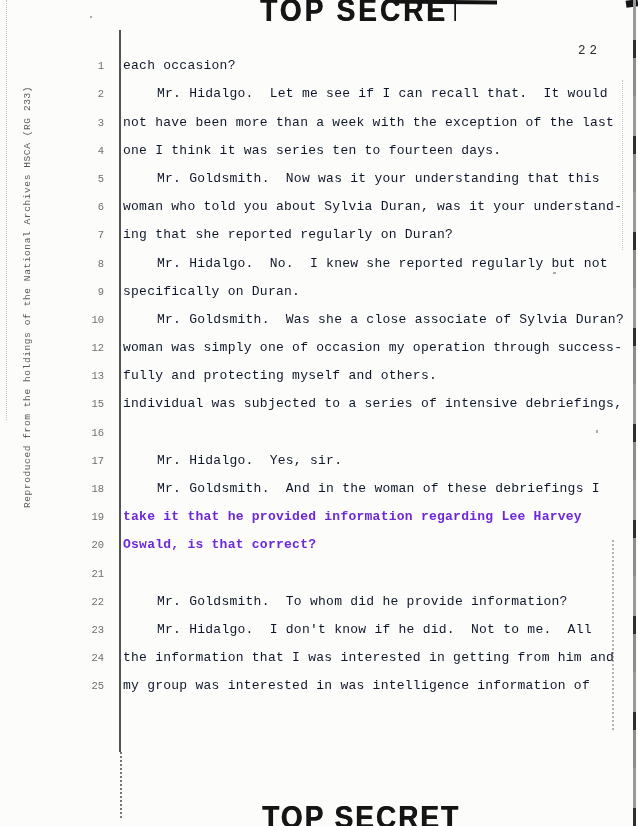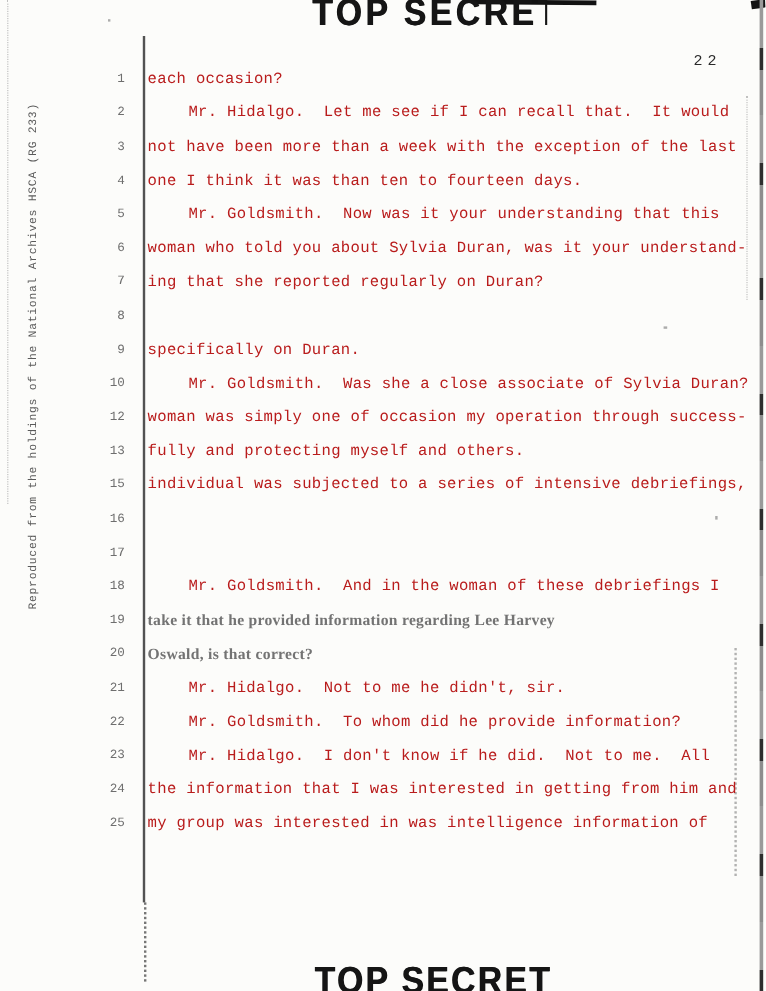--- a/index.html
+++ b/index.html
@@ -87,24 +87,24 @@
 
   
   .transcript { position: absolute; left: 0; top: 47px; right: 6px; }
   .trow { display: flex; height: 28.2px; align-items: flex-end; }
   .lnum {
     flex: 0 0 104px; text-align: right; padding-right: 10px;
     font-size: 10.5px; line-height: 17px; color: #6e6e6e;
   }
   .ltext {
     padding-left: 9px; font-size: 13px; line-height: 19px;
-    letter-spacing: 0.25px; color: #b91c1c; white-space: pre;
+    letter-spacing: 0.25px; color: #0f172a; white-space: pre;
   }
   .ltext.indent { padding-left: 43px; text-align: right; }
-  .trow.bold .ltext { font-weight: bold; color: #737373; font-family: Liberation Serif, serif; }
+  .trow.bold .ltext { font-weight: bold; color: #6d28d9; }
 
   
   .speck { position: absolute; background: #777; opacity: .6; }
   .speck1 { left: 553px; top: 272px; width: 3px; height: 2px; }
   .speck2 { left: 596px; top: 430px; width: 2px; height: 3px; }
   .speck3 { left: 90px; top: 16px; width: 2px; height: 2px; }
 </style>
 </head>
 <body>
 
@@ -139,36 +139,37 @@
       <div class="trow">
         <span class="lnum">2</span>
         <span class="ltext indent">Mr. Hidalgo.  Let me see if I can recall that.  It would</span>
       </div>
       <div class="trow">
         <span class="lnum">3</span>
         <span class="ltext">not have been more than a week with the exception of the last</span>
       </div>
       <div class="trow">
         <span class="lnum">4</span>
-        <span class="ltext">one I think it was than ten to fourteen days.</span>
+        <span class="ltext">one I think it was series ten to fourteen days.</span>
       </div>
       <div class="trow">
         <span class="lnum">5</span>
         <span class="ltext indent">Mr. Goldsmith.  Now was it your understanding that this</span>
       </div>
       <div class="trow">
         <span class="lnum">6</span>
         <span class="ltext">woman who told you about Sylvia Duran, was it your understand-</span>
       </div>
       <div class="trow">
         <span class="lnum">7</span>
         <span class="ltext">ing that she reported regularly on Duran?</span>
       </div>
       <div class="trow">
         <span class="lnum">8</span>
+        <span class="ltext indent">Mr. Hidalgo.  No.  I knew she reported regularly but not</span>
       </div>
       <div class="trow">
         <span class="lnum">9</span>
         <span class="ltext">specifically on Duran.</span>
       </div>
       <div class="trow">
         <span class="lnum">10</span>
         <span class="ltext indent">Mr. Goldsmith.  Was she a close associate of Sylvia Duran?</span>
       </div>
       <div class="trow">
@@ -181,36 +182,36 @@
       </div>
       <div class="trow">
         <span class="lnum">15</span>
         <span class="ltext">individual was subjected to a series of intensive debriefings,</span>
       </div>
       <div class="trow">
         <span class="lnum">16</span>
       </div>
       <div class="trow">
         <span class="lnum">17</span>
+        <span class="ltext indent">Mr. Hidalgo.  Yes, sir.</span>
       </div>
       <div class="trow">
         <span class="lnum">18</span>
         <span class="ltext indent">Mr. Goldsmith.  And in the woman of these debriefings I</span>
       </div>
       <div class="trow bold">
         <span class="lnum">19</span>
         <span class="ltext">take it that he provided information regarding Lee Harvey</span>
       </div>
       <div class="trow bold">
         <span class="lnum">20</span>
         <span class="ltext">Oswald, is that correct?</span>
       </div>
       <div class="trow">
         <span class="lnum">21</span>
-        <span class="ltext indent">Mr. Hidalgo.  Not to me he didn't, sir.</span>
       </div>
       <div class="trow">
         <span class="lnum">22</span>
         <span class="ltext indent">Mr. Goldsmith.  To whom did he provide information?</span>
       </div>
       <div class="trow">
         <span class="lnum">23</span>
         <span class="ltext indent">Mr. Hidalgo.  I don't know if he did.  Not to me.  All</span>
       </div>
       <div class="trow">

